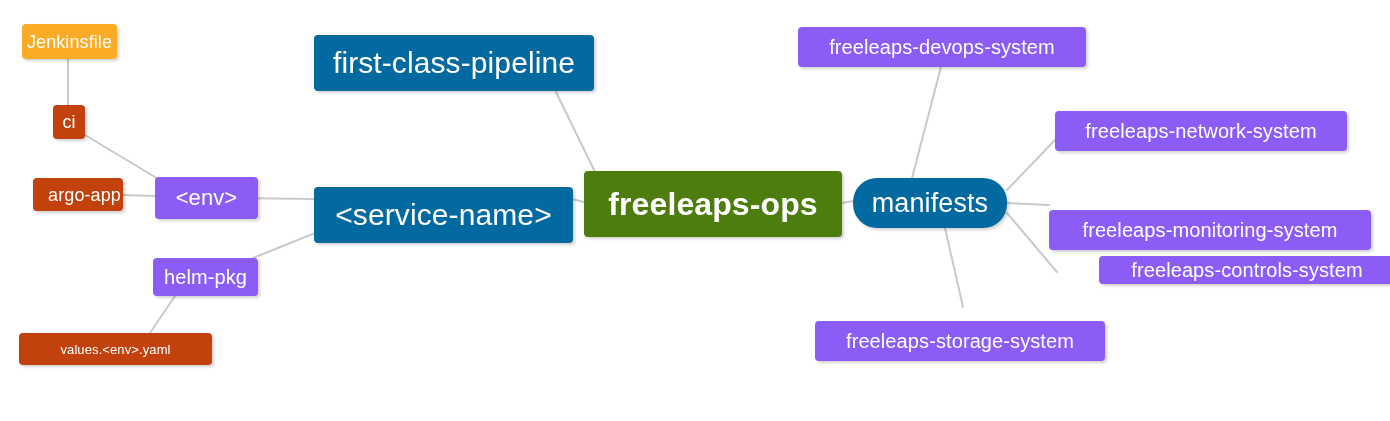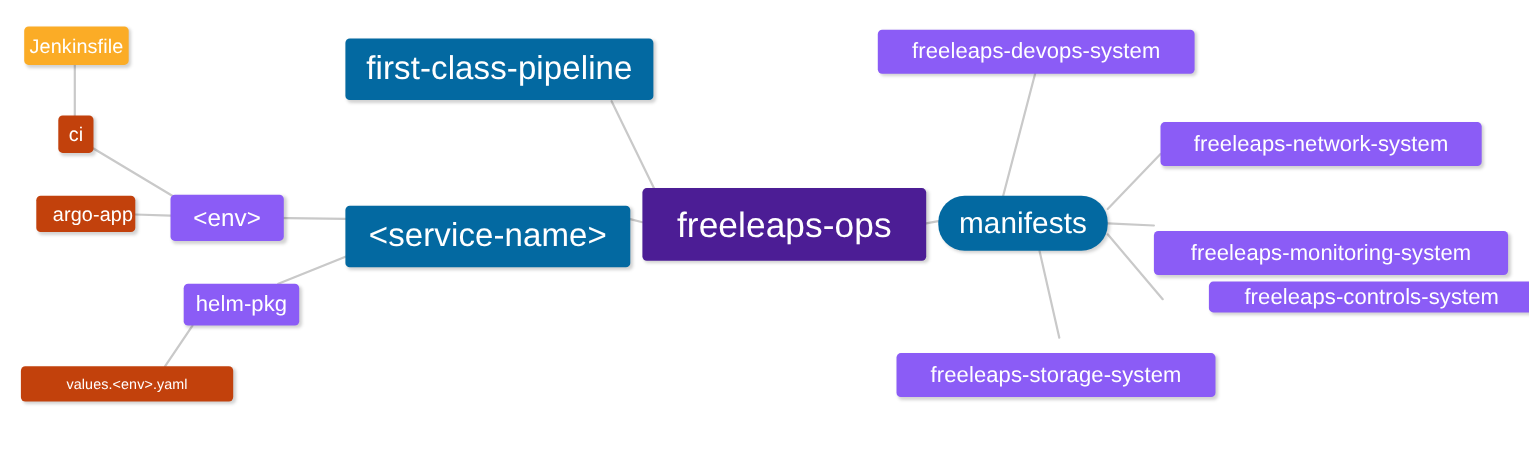--- a/index.html
+++ b/index.html
@@ -29,22 +29,23 @@
     align-items: center;
     justify-content: center;
     color: #ffffff;
     border-radius: 4px;
     white-space: nowrap;
     box-shadow: 2px 2px 3px rgba(0,0,0,0.18);
     line-height: 1;
     letter-spacing: 0.1px;
   }
   .n-root {
-    background: #4c1d95;
+    background: #4d7c0f;
     font-size: 32px;
+    font-weight: bold;
   }
   .n-blue {
     background: #0369a1;
   }
   .n-green {
     background: #8b5cf6;
   }
   .n-orangered {
     background: #c2410c;
   }
@@ -77,21 +78,21 @@
       <polyline points="1007,203 1049,205" fill="none" stroke="#c9c9c9" stroke-width="2" stroke-linecap="round"></polyline>
       <polyline points="1007,213 1057,272" fill="none" stroke="#c9c9c9" stroke-width="2" stroke-linecap="round"></polyline>
       <polyline points="945,228 963,307" fill="none" stroke="#c9c9c9" stroke-width="2" stroke-linecap="round"></polyline>
     </svg>
   <div id="node-layer">
       <div class="node n-root " style="left: 584px; top: 171px; width: 258px; height: 66px;">freeleaps-ops</div>
       <div class="node n-blue sz-xl" style="left: 314px; top: 35px; width: 280px; height: 56px;">first-class-pipeline</div>
       <div class="node n-blue sz-xl" style="left: 314px; top: 171px; width: 259px; height: 56px; margin-top: 16px;">&lt;service-name&gt;</div>
       <div class="node n-blue sz-lg" style="left: 853px; top: 178px; width: 154px; height: 50px; border-radius: 24px;">manifests</div>
       <div class="node n-green sz-md" style="left: 155px; top: 177px; width: 103px; height: 42px;">&lt;env&gt;</div>
-      <div class="node n-green sz-sm" style="left: 167px; top: 258px; width: 105px; height: 38px;">helm-pkg</div>
+      <div class="node n-green sz-sm" style="left: 153px; top: 258px; width: 105px; height: 38px;">helm-pkg</div>
       <div class="node n-orangered sz-xs" style="left: 53px; top: 105px; width: 32px; height: 34px;">ci</div>
       <div class="node n-orangered sz-xs" style="left: 33px; top: 178px; width: 90px; height: 33px; padding-left: 13px;">argo-app</div>
       <div class="node n-orangered sz-xxs" style="left: 19px; top: 333px; width: 193px; height: 32px;">values.&lt;env&gt;.yaml</div>
       <div class="node n-amber sz-xs" style="left: 22px; top: 24px; width: 95px; height: 35px;">Jenkinsfile</div>
       <div class="node n-green sz-sm" style="left: 798px; top: 27px; width: 288px; height: 40px;">freeleaps-devops-system</div>
       <div class="node n-green sz-sm" style="left: 1055px; top: 111px; width: 292px; height: 40px;">freeleaps-network-system</div>
       <div class="node n-green sz-sm" style="left: 1049px; top: 186px; width: 322px; height: 40px; margin-top: 24px;">freeleaps-monitoring-system</div>
       <div class="node n-green sz-sm" style="left: 1099px; top: 256px; width: 296px; height: 28px;">freeleaps-controls-system</div>
       <div class="node n-green sz-sm" style="left: 815px; top: 321px; width: 290px; height: 40px;">freeleaps-storage-system</div>
     </div>

